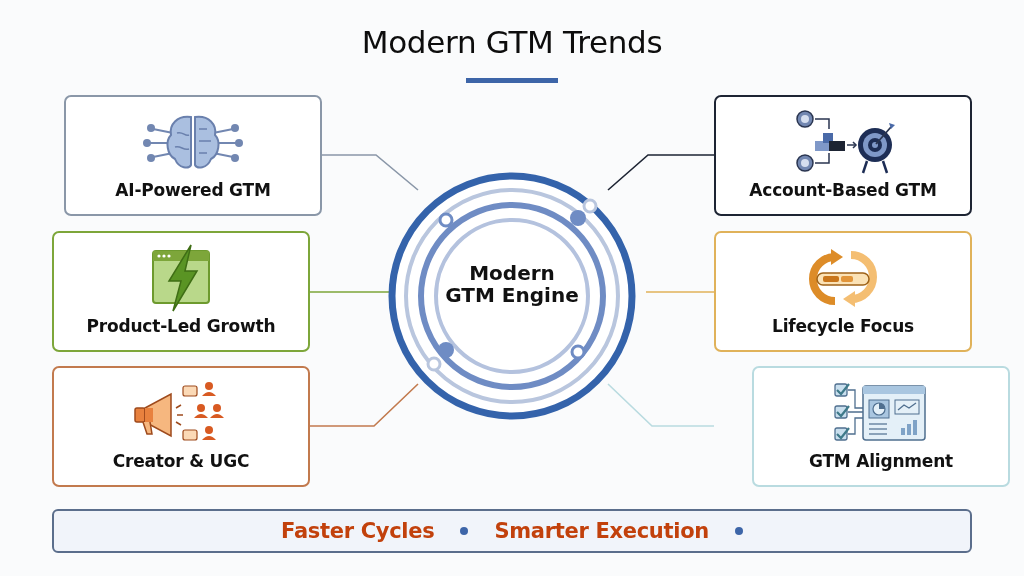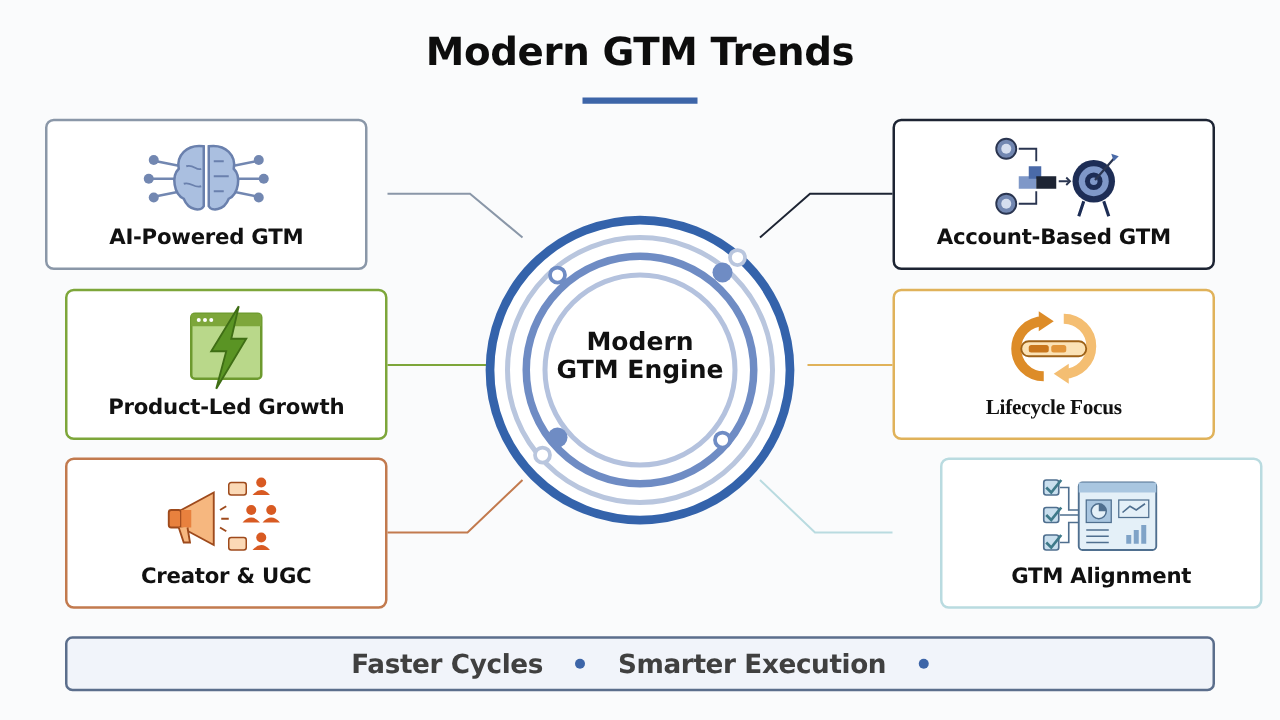--- a/index.html
+++ b/index.html
@@ -1,20 +1,20 @@
 <!DOCTYPE html>
 <html><head>
 <meta charset="utf-8">
 <style>
   * { box-sizing: border-box; margin: 0; padding: 0; }
   html, body { width: 1024px; height: 576px; overflow: hidden; background: #fafbfc; }
   body { position: relative; font-family: "DejaVu Sans", sans-serif; color: #111; }
   .title {
     position: absolute; left: 0; top: 24px; width: 1024px; text-align: center;
-    font-weight: bold; font-size: 31px; letter-spacing: -0.3px; color: #0d0d0d;
+    font-weight: normal; font-size: 31px; letter-spacing: -0.3px; color: #0d0d0d;
   }
   .title-bar { position: absolute; left: 466px; top: 78px; width: 92px; height: 5px; background: #3d65a8; }
   .card {
     position: absolute; width: 258px; height: 121px; background: #fff;
     border: 2px solid #8a97a8; border-radius: 7px;
   }
   .card .icon { position: absolute; left: 50%; top: 10px; transform: translateX(-50%); width: 120px; height: 70px; }
   .card .label {
     position: absolute; left: 0; right: 0; bottom: 14px; text-align: center;
     font-weight: bold; font-size: 17px; color: #111; letter-spacing: -0.2px;
@@ -22,21 +22,21 @@
   .wires { position: absolute; left: 0; top: 0; }
   .engine-label {
     position: absolute; left: 432px; top: 262px; width: 160px; text-align: center;
     font-weight: bold; font-size: 20px; line-height: 22px; color: #111;
   }
   .bottom-bar {
     position: absolute; left: 52px; top: 509px; width: 920px; height: 44px;
     background: #f1f4fa; border: 2px solid #5b6e8c; border-radius: 6px;
     display: flex; align-items: center; justify-content: center; gap: 26px;
   }
-  .bottom-bar .item { font-weight: bold; font-size: 21px; color: #404040; letter-spacing: -0.3px; }
+  .bottom-bar .item { font-weight: bold; font-size: 21px; color: #c2410c; letter-spacing: -0.3px; }
   .bottom-bar .dot { width: 8px; height: 8px; border-radius: 50%; background: #3d65a8; }
 </style>
 </head>
 <body>
 
 <div class="title">Modern GTM Trends</div>
 <div class="title-bar"></div>
 
 <svg class="wires" width="1024" height="576" viewBox="0 0 1024 576">
   <g fill="none" stroke-width="1.6">
@@ -59,21 +59,21 @@
     <circle cx="434" cy="364" r="6" fill="#fff" stroke="#b9c6de" stroke-width="3"></circle>
     <circle cx="578" cy="352" r="6" fill="#fff" stroke="#6f8cc4" stroke-width="3"></circle>
   </g>
 </svg>
 
 <div class="engine-label">
   <div>Modern</div>
   <div>GTM Engine</div>
 </div>
 
-<div class="card" style="left:36px; top:95px; border-color:#8a97a8;">
+<div class="card" style="left:64px; top:95px; border-color:#8a97a8;">
   <svg class="icon" viewBox="0 0 120 70">
     <g stroke="#7287b1" stroke-width="2" fill="none">
       <line x1="20" y1="22" x2="40" y2="26"></line>
         <line x1="16" y1="36" x2="40" y2="36"></line>
         <line x1="20" y1="50" x2="40" y2="46"></line>
       <line x1="80" y1="26" x2="100" y2="22"></line>
         <line x1="80" y1="36" x2="104" y2="36"></line>
         <line x1="80" y1="46" x2="100" y2="50"></line>
     </g>
     <g fill="#7287b1">
@@ -147,21 +147,21 @@
       <circle cx="92" cy="38" r="12" fill="#7f98c8"></circle>
     <circle cx="92" cy="38" r="7" fill="#1d2d55"></circle>
       <circle cx="92" cy="38" r="3" fill="#7f98c8"></circle>
     <path d="M84 54 L80 66 M100 54 L104 66" stroke="#1d2d55" stroke-width="2.5"></path>
     <path d="M93 37 L108 20" stroke="#2a3550" stroke-width="1.8"></path>
       <path d="M106 16 L112 18 L108 22 Z" fill="#4a6aa8"></path>
   </svg>
   <div class="label">Account-Based GTM</div>
 </div>
 
-<div class="card" style="left:714px; top:231px; border-color:#e0b25a;font-family:Liberation Serif, serif;">
+<div class="card" style="left:714px; top:231px; border-color:#e0b25a;">
   <svg class="icon" viewBox="0 0 120 70">
     <path d="M52 14 A22 22 0 1 0 52 58" fill="none" stroke="#dd8c28" stroke-width="8"></path>
     <path d="M48 6 L60 14 L48 22 Z" fill="#dd8c28"></path>
     <path d="M68 56 A22 22 0 1 0 68 12" fill="none" stroke="#f4be72" stroke-width="8"></path>
     <path d="M72 64 L60 56 L72 48 Z" fill="#f4be72"></path>
     <rect x="34" y="30" width="52" height="12" rx="6" fill="#fbe2b6" stroke="#9e6218" stroke-width="1.5"></rect>
     <rect x="40" y="33" width="16" height="6" rx="2" fill="#c9761c"></rect>
       <rect x="58" y="33" width="12" height="6" rx="2" fill="#e2953a"></rect>
   </svg>
   <div class="label">Lifecycle Focus</div>

